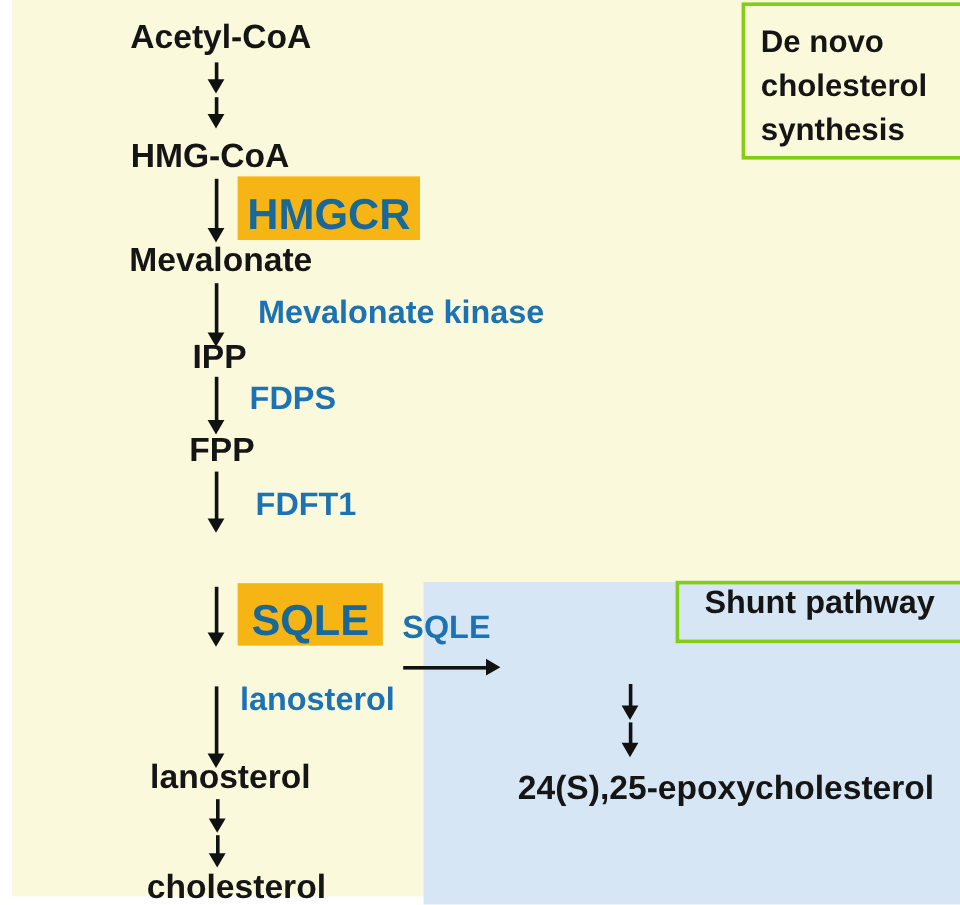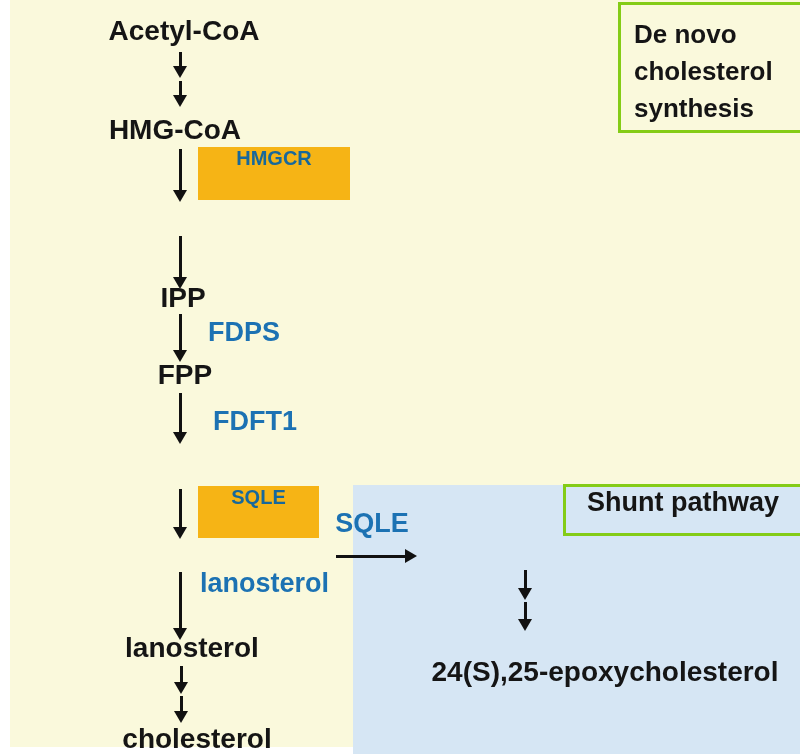--- a/index.html
+++ b/index.html
@@ -24,22 +24,22 @@
     position:absolute;transform:translate(-50%,-50%);
     color:var(--text);font-size:28px;white-space:nowrap;line-height:1;
   }
   .enz{
     position:absolute;transform:translateY(-50%);
     color:var(--enzyme-text);font-size:27px;white-space:nowrap;line-height:1;
   }
   .enz.centered{transform:translate(-50%,-50%);}
   .enzbox{
     position:absolute;background:var(--enzyme-highlight);
-    display:flex;align-items:flex-start;justify-content:center;
-    color:var(--enzyme-box-text);font-size:20px;white-space:nowrap;
+    display:flex;align-items:flex-end;justify-content:center;
+    color:var(--enzyme-box-text);font-size:36px;white-space:nowrap;
   }
   .titlebox{
     position:absolute;border:3px solid #84cc16;color:var(--text);
     font-size:26px;white-space:nowrap;box-sizing:border-box;
   }
   .titlebox.denovo{background:var(--background);padding:11px 0 0 13px;line-height:37px;}
   .titlebox.shunt{background:var(--shunt-bg);display:flex;align-items:flex-start;justify-content:center;font-size:27px;}
   
   .varrow{position:absolute;width:14px;}
   .varrow::before{
@@ -70,21 +70,23 @@
   <div class="met" style="left:174px;top:31px">Acetyl-CoA</div>
   <div class="varrow" style="left:163px;top:52px;height:26px"></div>
   <div class="varrow" style="left:163px;top:81px;height:26px"></div>
 
   <div class="met" style="left:165px;top:130px">HMG-CoA</div>
   <div class="varrow" style="left:163px;top:149px;height:53px"></div>
   <div class="enzbox" style="left:188px;top:147px;width:152px;height:53px">
     <span>HMGCR</span>
   </div>
 
+  <div class="met" style="left:174px;top:217px">Mevalonate</div>
   <div class="varrow" style="left:163px;top:236px;height:53px"></div>
+  <div class="enz" style="left:205px;top:261px">Mevalonate kinase</div>
 
   <div class="met" style="left:173px;top:298px">IPP</div>
   <div class="varrow" style="left:163px;top:314px;height:48px"></div>
   <div class="enz" style="left:198px;top:332px">FDPS</div>
 
   <div class="met" style="left:175px;top:375px">FPP</div>
   <div class="varrow" style="left:163px;top:393px;height:51px"></div>
   <div class="enz" style="left:203px;top:421px">FDFT1</div>
 
   <div class="varrow" style="left:163px;top:489px;height:50px"></div>
@@ -99,21 +101,21 @@
   <div class="met" style="left:182px;top:648px">lanosterol</div>
   <div class="varrow" style="left:164px;top:666px;height:28px"></div>
   <div class="varrow" style="left:164px;top:696px;height:27px"></div>
   <div class="met" style="left:187px;top:739px">cholesterol</div>
 
   <div class="enz centered" style="left:362px;top:523px">SQLE</div>
   <div class="harrow" style="left:326px;top:549px;width:81px"></div>
 
   <div class="varrow" style="left:508px;top:570px;height:30px"></div>
   <div class="varrow" style="left:508px;top:602px;height:29px"></div>
-  <div class="met" style="left:595px;top:672px">24(S),25-epoxycholesterol</div>
+  <div class="met" style="left:595px;top:657px">24(S),25-epoxycholesterol</div>
 
   <div class="titlebox denovo" style="left:608px;top:2px;width:188px;height:131px">
     <div>De novo</div>
     <div>cholesterol</div>
     <div>synthesis</div>
   </div>
 
   <div class="titlebox shunt" style="left:553px;top:484px;width:240px;height:52px">
     <span>Shunt pathway</span>
   </div>

